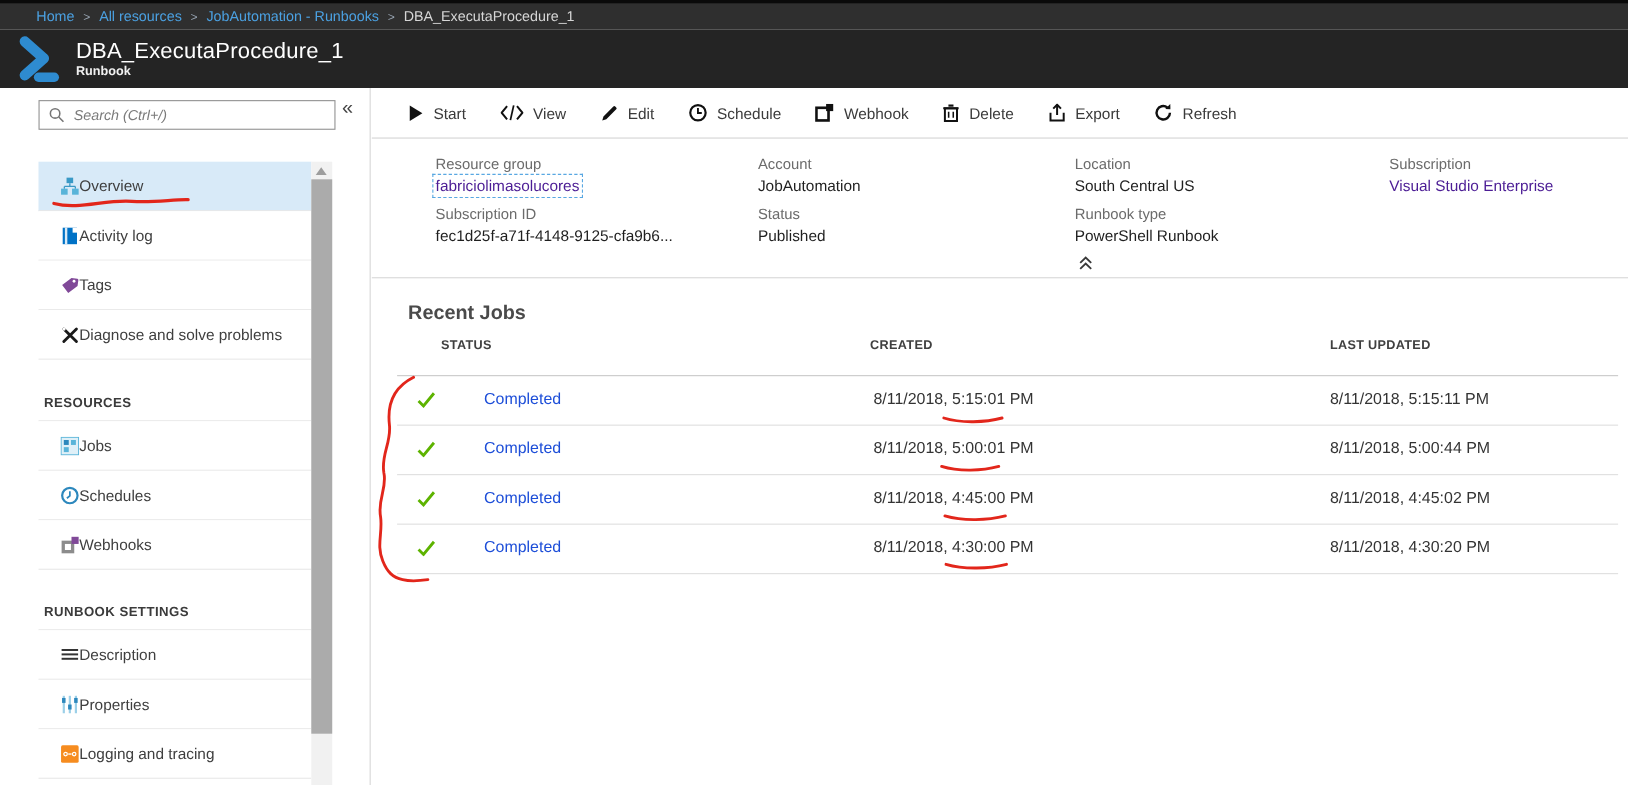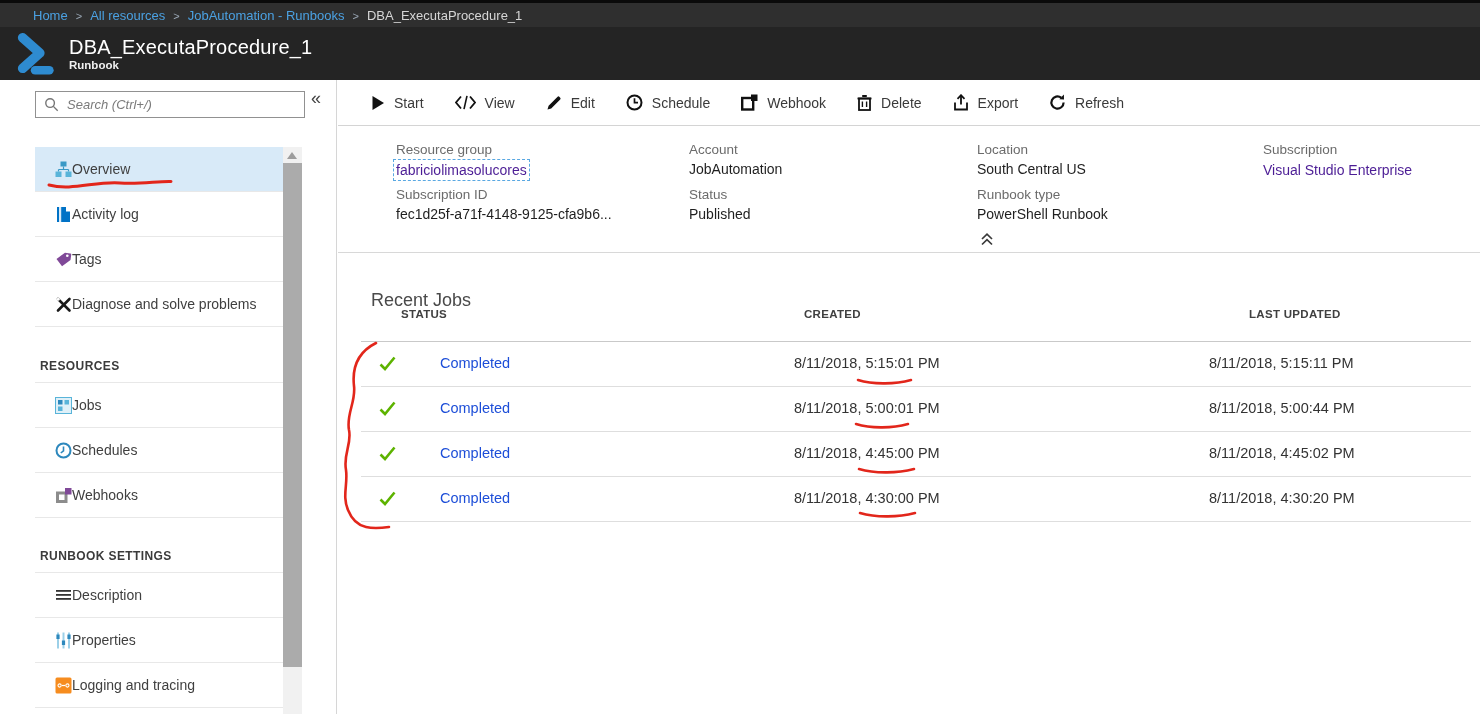--- a/index.html
+++ b/index.html
@@ -65,25 +65,25 @@
   .ess-value { font-size:14px; color:#1f1f1f; }
   .ess-link { color:#4c1d95; text-decoration:none; }
   .ess-link.focused { outline:1px dashed #59a8e2; outline-offset:2px; }
   .c1 { left:58px; }  .c2 { left:351px; } .c3 { left:639px; } .c4 { left:925px; }
   .r1 { top:62px; }   .r2 { top:107px; }
 
   #ess-divider { position:absolute; left:0; top:172px; width:1142px; height:1px; background:#d8d8d8; }
   #ess-collapse { position:absolute; left:641px; top:152px; width:16px; height:16px; cursor:pointer;
     background:none; border:none; padding:0; }
 
-  #recent-jobs-title { position:absolute; left:33px; top:194px; font-size:18px; font-weight:400; color:#4a4a4a;margin-top:16px; }
+  #recent-jobs-title { position:absolute; left:33px; top:194px; font-size:18px; font-weight:700; color:#4a4a4a; }
 
   #jobs-header { position:absolute; left:0; top:228px; width:1142px; height:33px; }
   #jobs-header span { position:absolute; font-size:11.5px; font-weight:700; color:#404040; letter-spacing:0.3px; }
-  #col-status { left:63px; }  #col-created { left:466px; } #col-updated { left:871px;margin-left:40px; }
+  #col-status { left:63px; }  #col-created { left:453px; } #col-updated { left:871px; }
   #jobs-header-line { position:absolute; left:23px; top:261px; width:1110px; height:1px; background:#c9c9c9; }
 
   #jobs-rows { position:absolute; left:0; top:262px; width:1142px; }
   .job-row { position:relative; height:45px; cursor:pointer; }
   .job-row .row-line { position:absolute; left:23px; bottom:0; width:1110px; height:1px; background:#dedede; }
   .job-row .check { position:absolute; left:41px; top:14px; }
   .job-row .status { position:absolute; left:65px; top:13px; font-size:14.5px; color:#1d4ed8;margin-left:37px; }
   .job-row .created { position:absolute; left:456px; top:13px; font-size:14.5px; color:#333; }
   .job-row .updated { position:absolute; left:871px; top:13px; font-size:14.5px; color:#333; }
 

